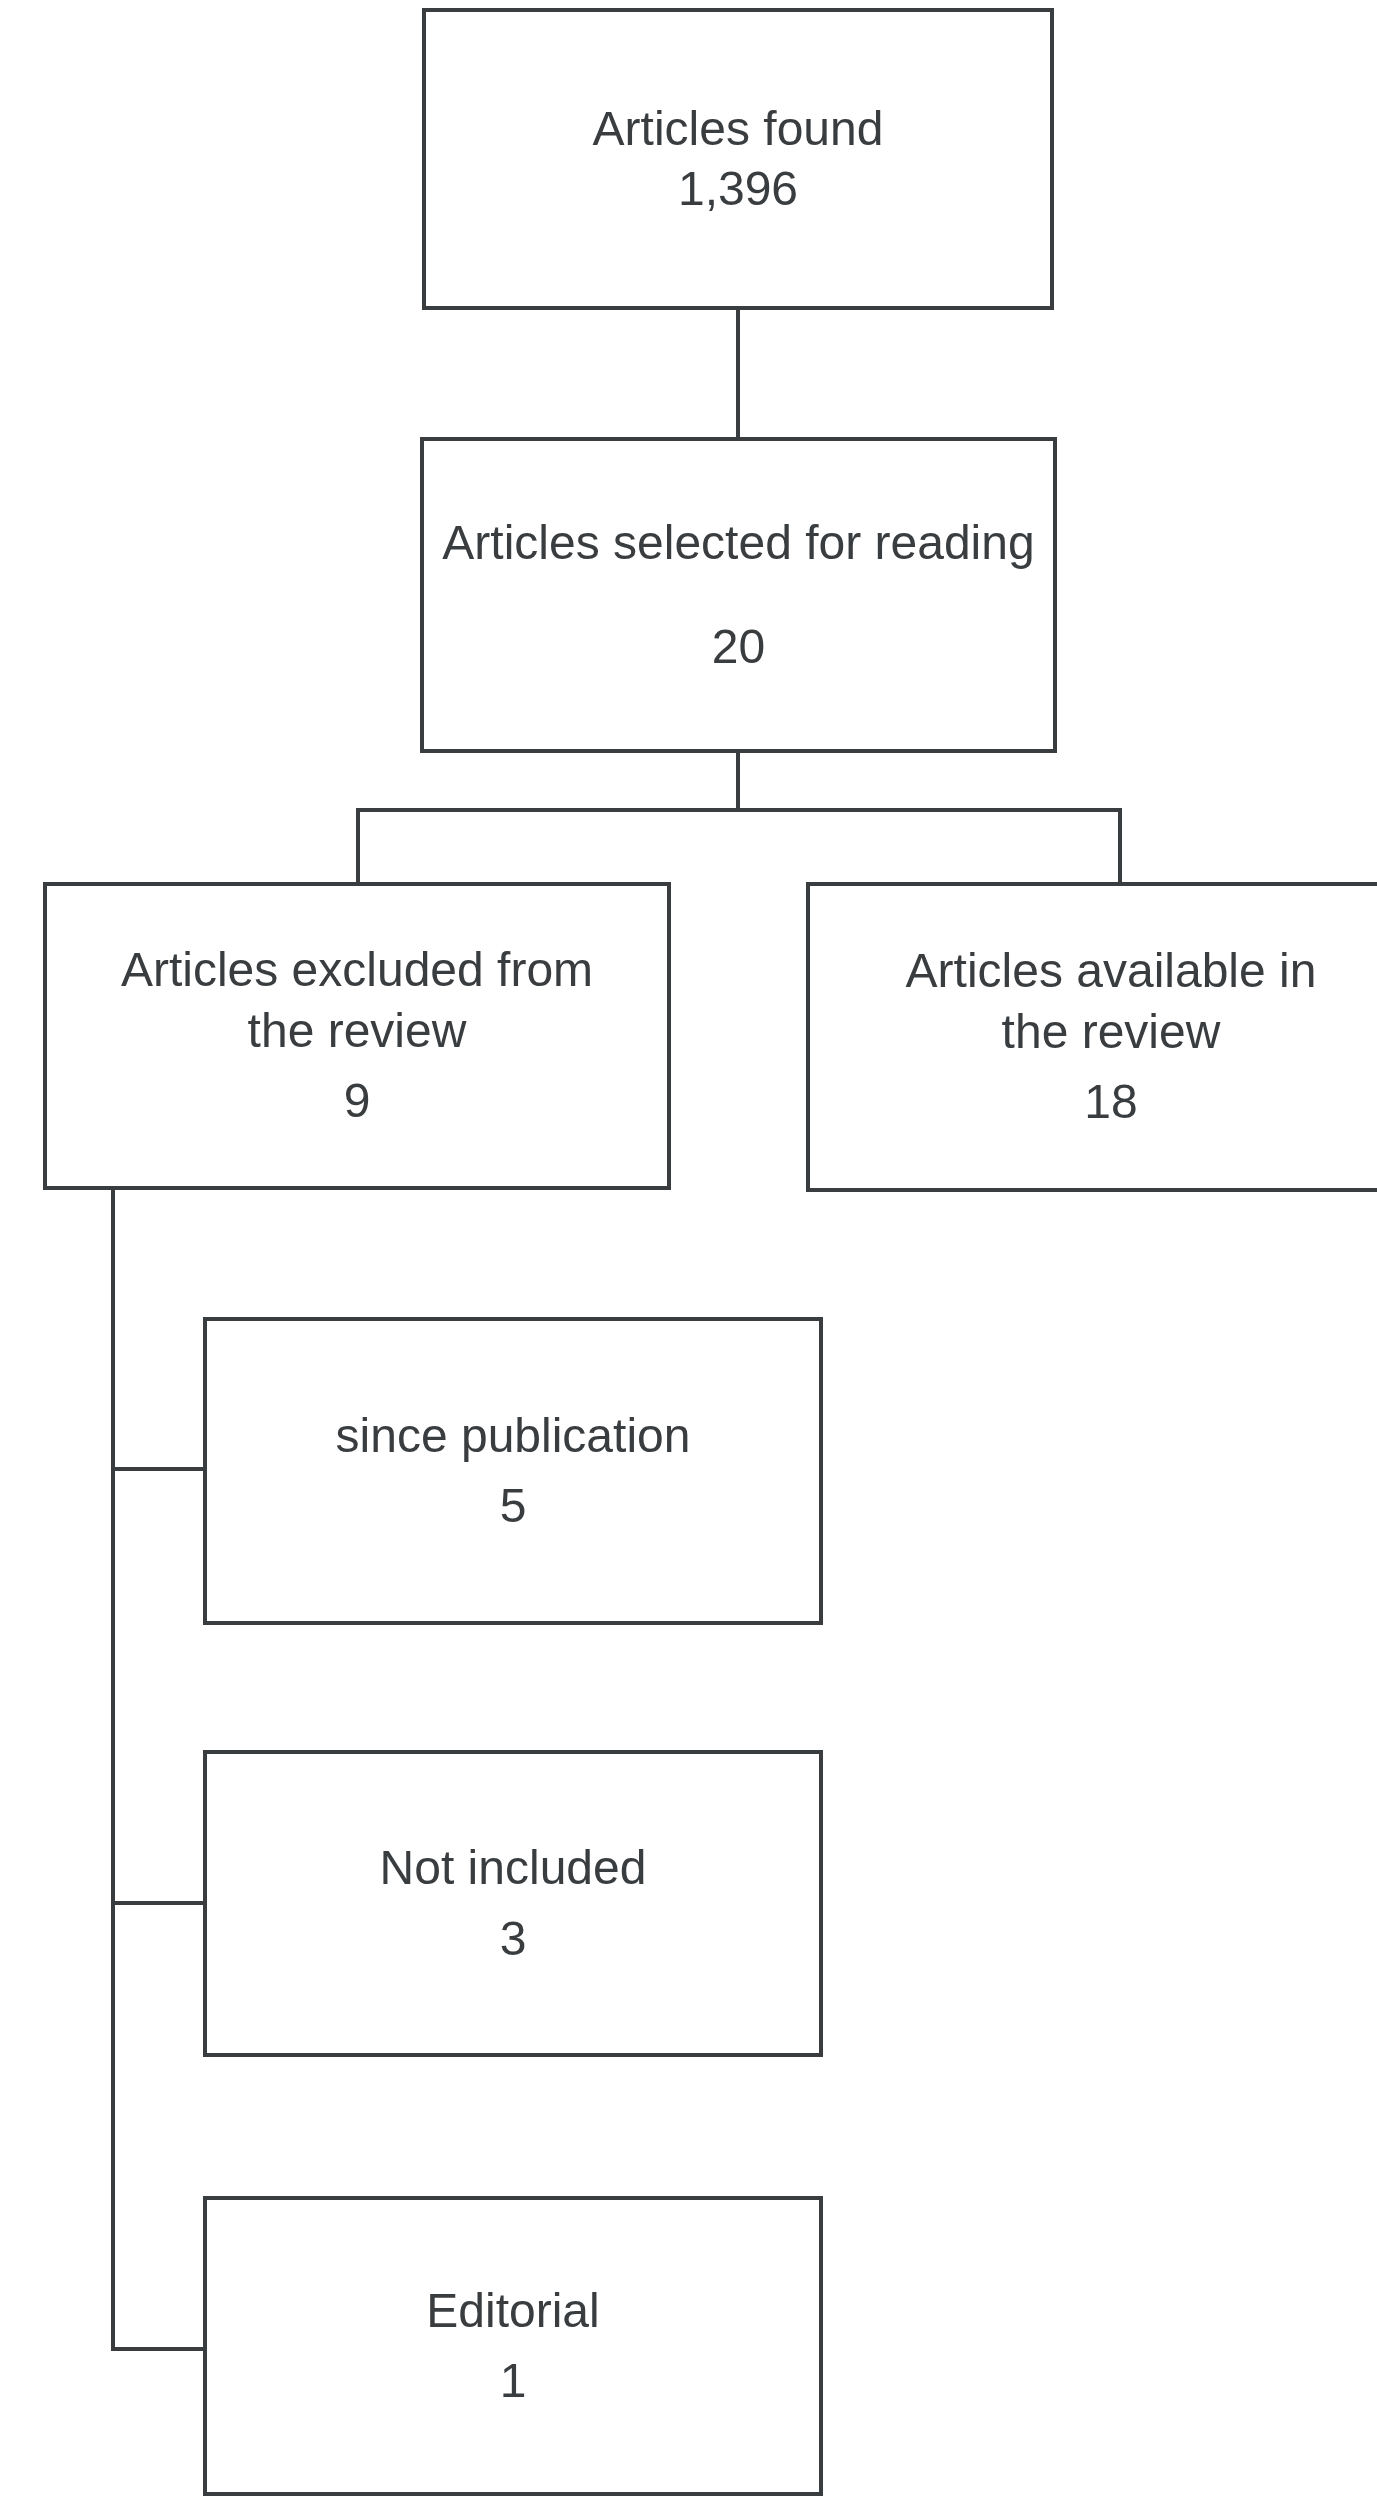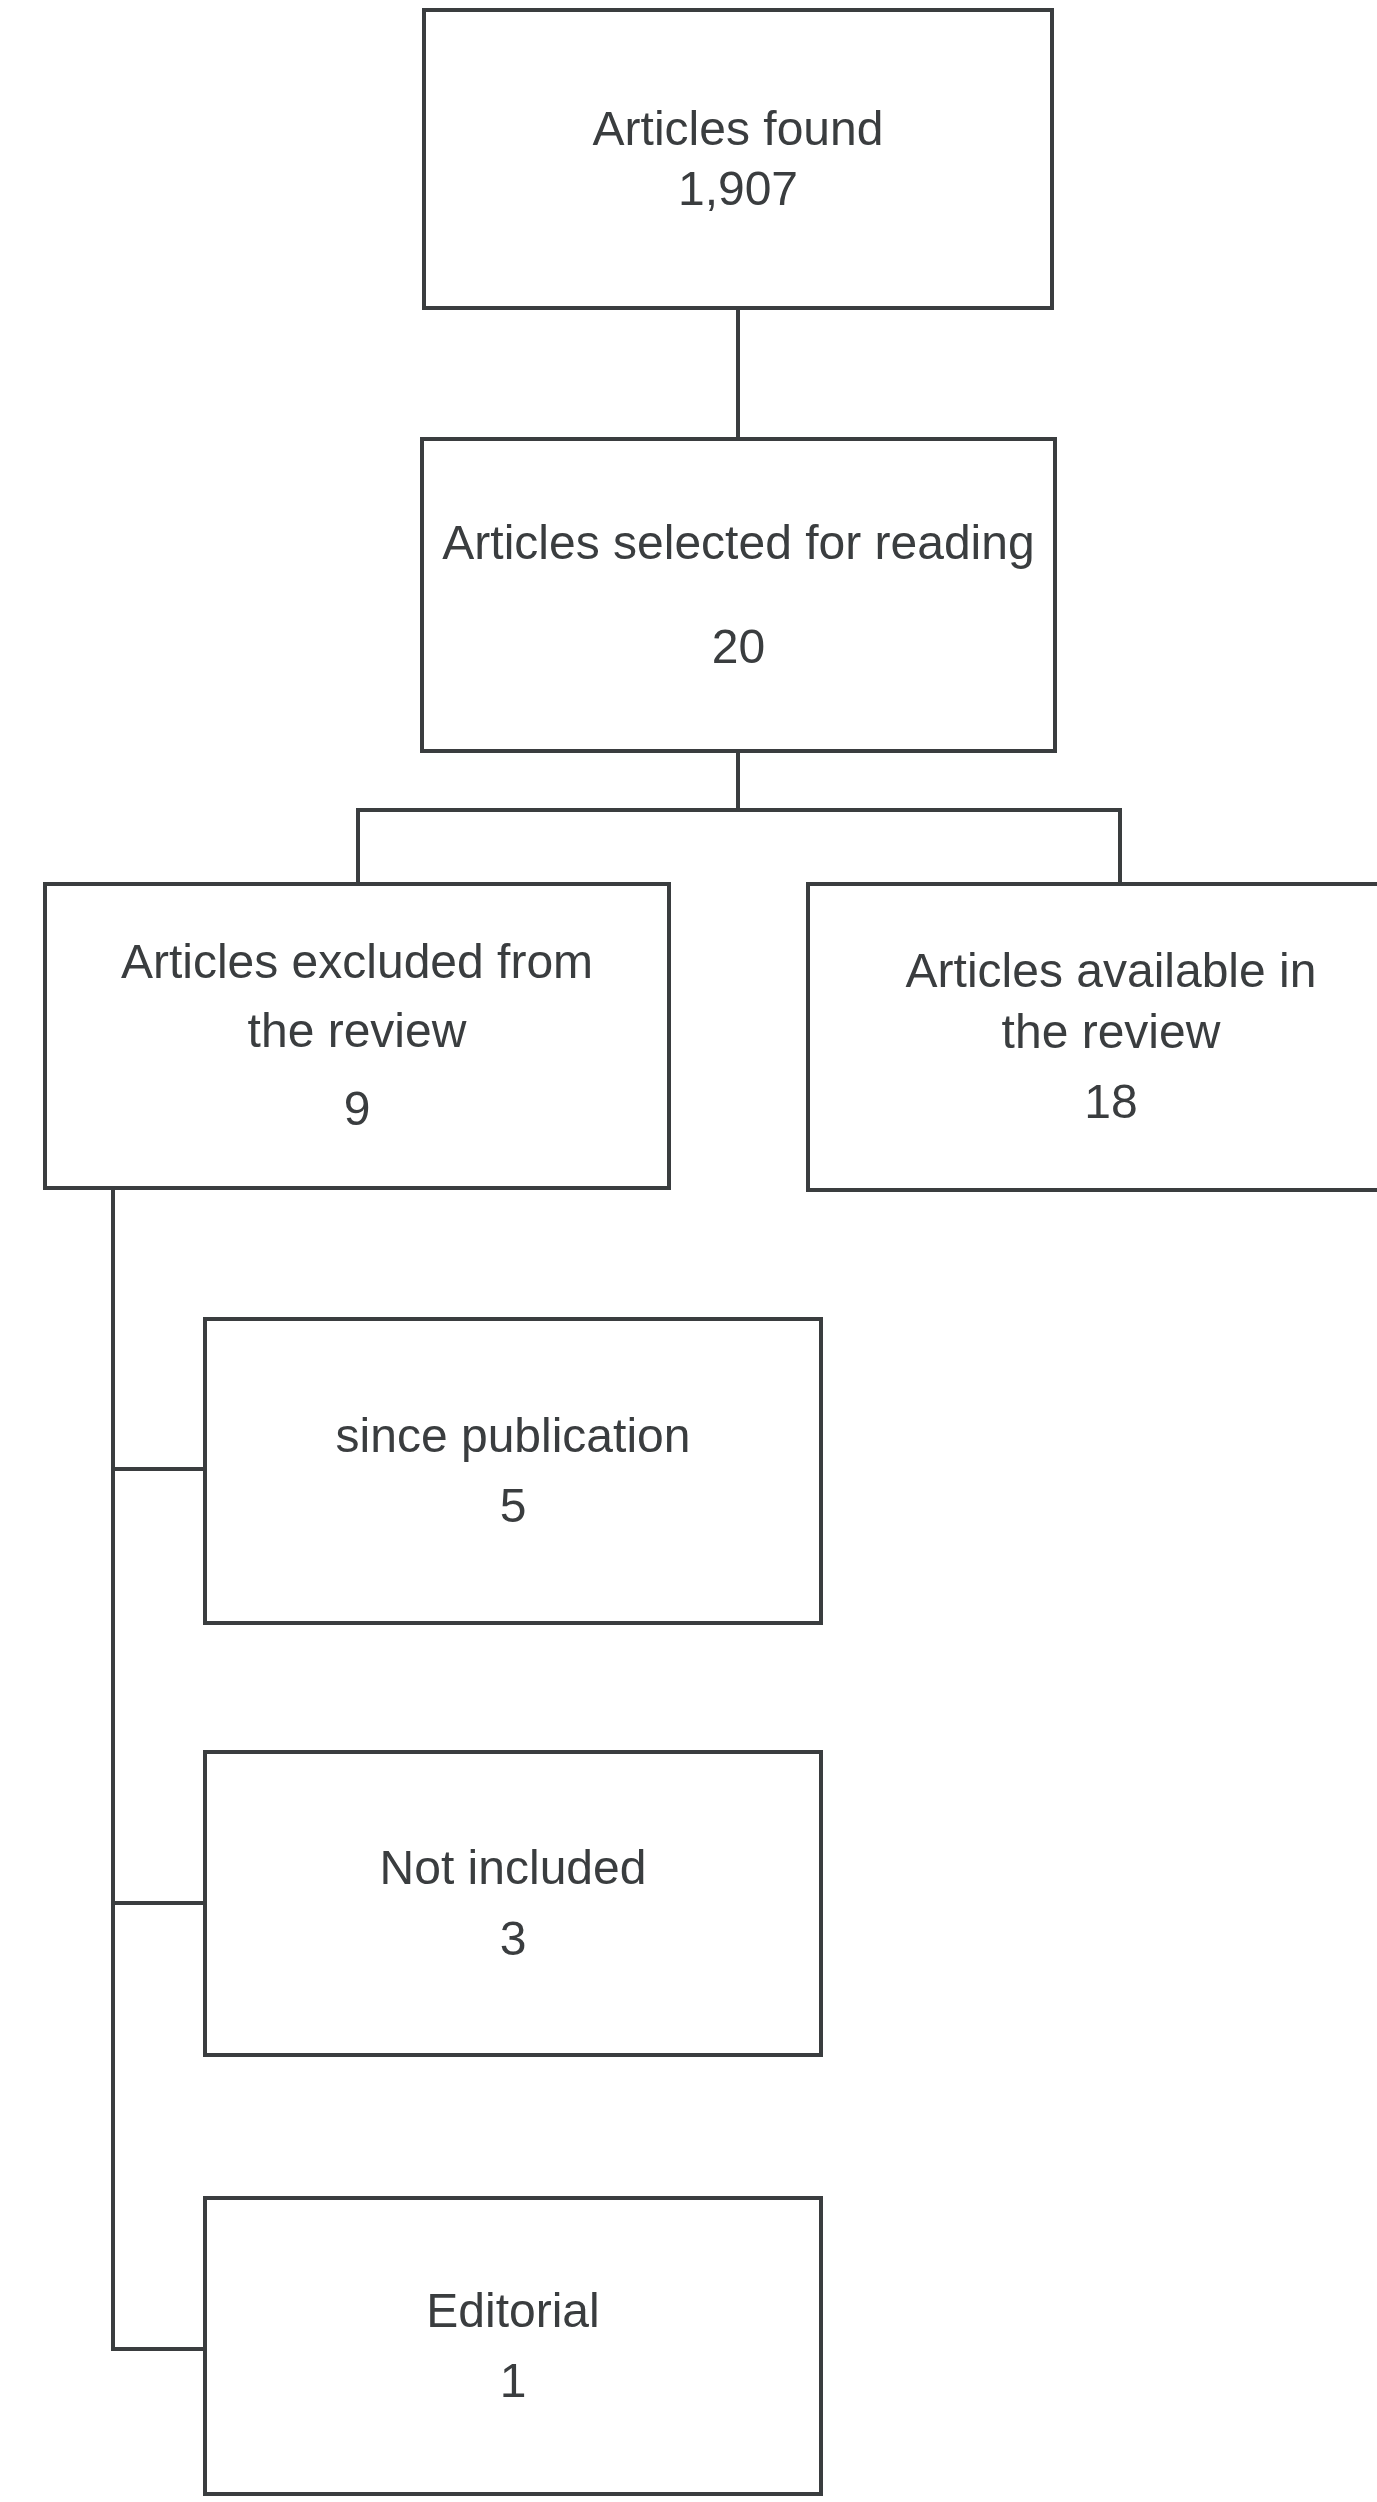--- a/index.html
+++ b/index.html
@@ -30,21 +30,21 @@
     font-size: 48px;
     line-height: 1.26;
   }
   .box .line { display: block; }
   .box .count { margin-top: 10px; }
   .box-found .count { margin-top: 0; }
 
   
   .box-found     { left: 379px;  top: 8px;    width: 632px; height: 302px; }
   .box-selected  { left: 377px;  top: 437px;  width: 637px; height: 316px; gap: 34px; }
-  .box-excluded  { left: 0px;    top: 882px;  width: 628px; height: 308px; gap: 8px; }
+  .box-excluded  { left: 0px;    top: 882px;  width: 628px; height: 308px; }
   .box-included  { left: 763px;  top: 882px;  width: 610px; height: 310px; }
   .box-age       { left: 160px;  top: 1317px; width: 620px; height: 308px; }
   .box-notavail  { left: 160px;  top: 1750px; width: 620px; height: 307px; }
   .box-editorial { left: 160px;  top: 2196px; width: 620px; height: 300px; text-align: center; }
 
   
   .conn {
     position: absolute;
     background: var(--line, #3a3d3f);
   }
@@ -68,21 +68,21 @@
   <div class="conn conn-split-bar"></div>
   <div class="conn conn-split-left"></div>
   <div class="conn conn-split-right"></div>
   <div class="conn conn-rail"></div>
   <div class="conn conn-stub-age"></div>
   <div class="conn conn-stub-notavail"></div>
   <div class="conn conn-stub-editorial"></div>
 
   <div class="box box-found">
     <span class="line">Articles found</span>
-    <span class="count">1,907</span>
+    <span class="count">1,396</span>
   </div>
 
   <div class="box box-selected">
     <span class="line">Articles selected for reading</span>
     <span class="count">20</span>
   </div>
 
   <div class="box box-excluded">
     <span class="line">Articles excluded from</span>
     <span class="line">the review</span>

